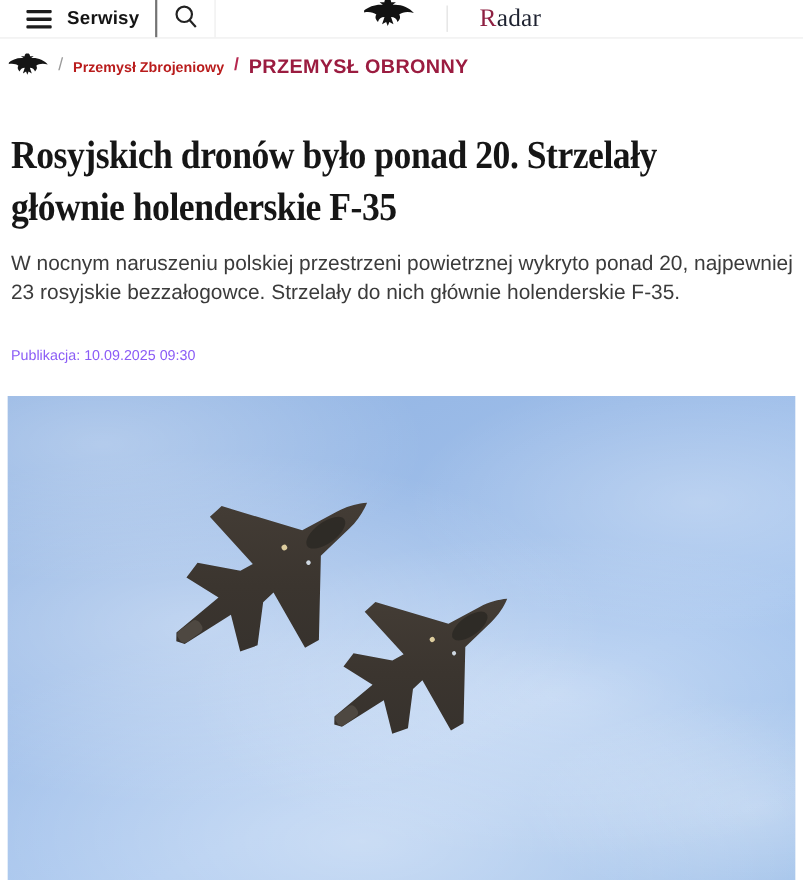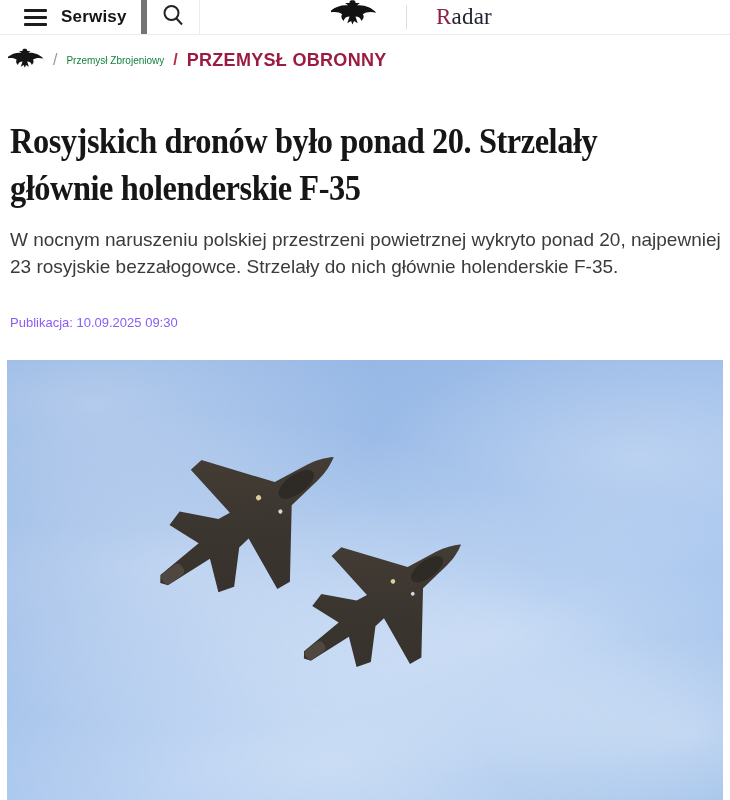--- a/index.html
+++ b/index.html
@@ -12,21 +12,21 @@
   .page { position:relative; width:730px; height:800px; }
 
   
   .top-bar {
     position:absolute; top:0; left:0; width:730px; height:34px;
     background:#fff; border-bottom:1px solid #ececec;
     display:flex; align-items:center; overflow:hidden;
   }
   .hdr-cell-menu {
     height:100%; display:flex; align-items:center;
-    padding:0 14px 0 24px; gap:14px; border-right:6px solid #737373;
+    padding:0 14px 0 24px; gap:14px; border-right:2px solid #737373;
     cursor:pointer;
   }
   .hamburger { width:23px; display:flex; flex-direction:column; gap:4px; }
   .hamburger i { display:block; height:3px; background:#1d1d1d; border-radius:1px; }
   .menu-label { font-size:17px; font-weight:700; color:#141414; letter-spacing:.2px; }
   .hdr-cell-search {
     width:52px; height:100%; display:flex; align-items:center; justify-content:center;
     border-right:1px solid #ececec; cursor:pointer;
   }
   .brand-logo {
@@ -42,21 +42,21 @@
   .brand-r   { color:#8e2042; }
   .brand-rest{ color:#1e2230; }
 
   
   .breadcrumb {
     position:absolute; top:46px; left:8px; height:28px;
     display:flex; align-items:center; gap:9px; white-space:nowrap;
   }
   .bc-sep   { color:#9a9a9a; font-size:16px; }
   .bc-sep-accent { color:#b5274e; font-size:16px; font-weight:600; }
-  .bc-link  { color:#15803d; font-size:10px; text-decoration:none; cursor:pointer; }
+  .bc-link  { color:#b91c1c; font-size:13px; text-decoration:none; cursor:pointer;font-weight:bold; }
   .bc-current {
     color:#9b1c40; font-size:18px; font-weight:700; letter-spacing:.3px; cursor:pointer;
   }
 
   
   .article-title {
     position:absolute; top:94px; left:10px; width:790px;
     font-family:"Liberation Serif", serif;
     font-size:36px; font-weight:700; color:#161616;
     line-height:1.3; letter-spacing:-0.5px;

